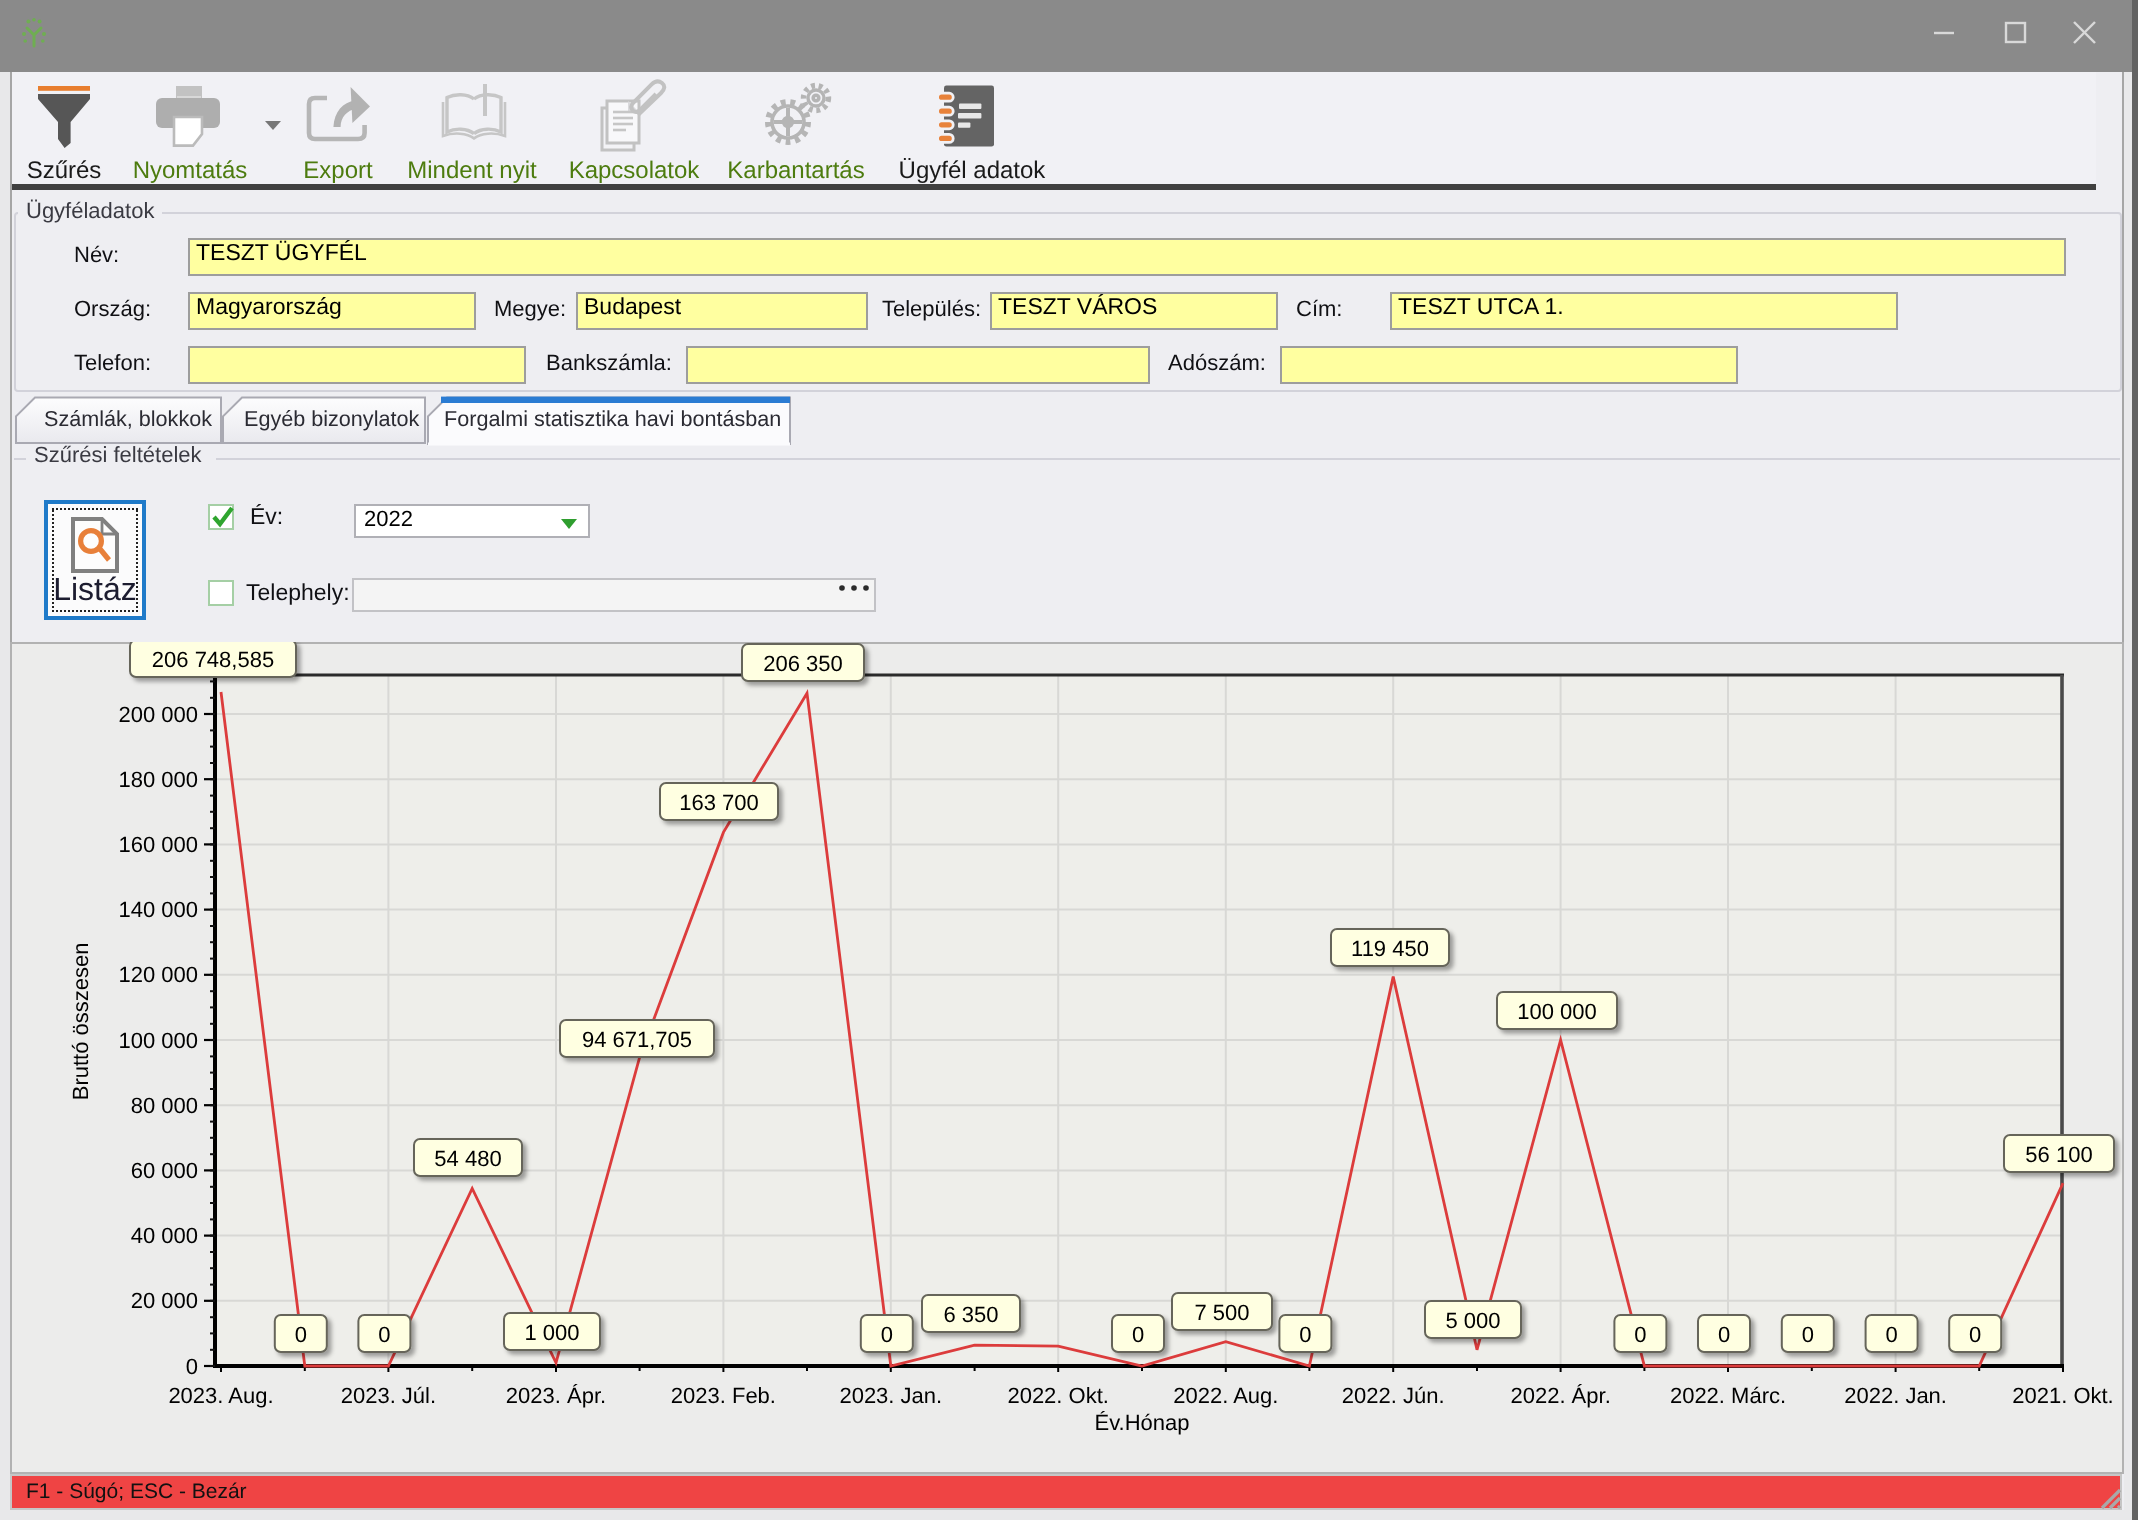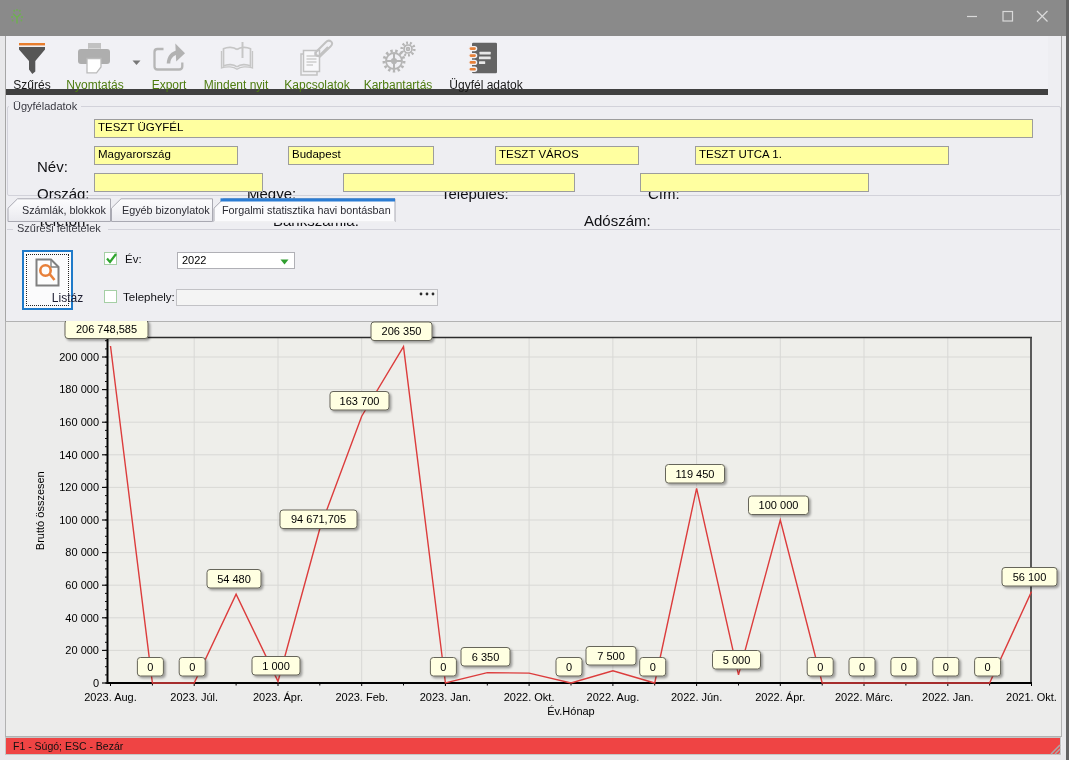--- a/index.html
+++ b/index.html
@@ -3,44 +3,44 @@
 <meta charset="utf-8">
 <style>
 * { margin:0; padding:0; box-sizing:border-box; }
 html,body { width:1069px; height:760px; overflow:hidden; }
 body { font-family:"Liberation Sans", sans-serif; position:relative; background:#eeeef2; }
 .abs { position:absolute; }
 
 #titlebar { left:0; top:0; width:1069px; height:36px; background:#8a8a8a; }
 #title-text { left:28px; top:0; height:34px; line-height:34px; color:#ffffff; font-size:12.5px; }
 
-#toolbar { left:0; top:36px; width:1048px; height:59px; background:#f1f1f5; border-bottom:6px solid #404040; }
+#toolbar { left:0; top:36px; width:1048px; height:59px; background:#f1f1f5; border-bottom:3px solid #404040; }
 .tblabel { position:absolute; text-align:center; font-size:12px; white-space:nowrap; }
 .tbl-on { color:#1a1a1a; }
 .tbl-off { color:#4d7c0f; }
 
 #main { left:0; top:95px; width:1066px; height:642px; background:#eeeef2; }
 .grouplabel { position:absolute; font-size:11px; color:#3a3a42; background:#eeeef2; padding:0 4px; }
 .gline { position:absolute; height:1px; background:#d2d2da; }
-.fldlabel { position:absolute; font-size:15px; color:#101014; white-space:nowrap;margin-top:36px; }
+.fldlabel { position:absolute; font-size:11px; color:#101014; white-space:nowrap; }
 .yfield { position:absolute; height:19px; background:#ffffa0; border:1px solid #9d9d9d; font-size:11.5px; color:#000; padding:1px 0 0 3px; white-space:nowrap; overflow:hidden; }
 
 #statusbar { left:5px; top:737px; width:1056px; height:18px; background:#ef4444; border:1px solid #c6c6c6; }
 #statusbar span { position:absolute; left:7px; top:1.5px; font-size:10.5px; color:#111; }
 #rightborder { left:1066px; top:0; width:3px; height:760px; background:#636363; border-left:0; }
 #bottomstrip { left:0; top:755px; width:1066px; height:5px; background:#e8e8ea; }
 #leftstrip { left:0; top:36px; width:5px; height:719px; background:#e8e8ea; }
 #rightstrip { left:1062px; top:36px; width:4px; height:724px; background:#e9e9eb; }
 .vline { position:absolute; width:1px; background:#a6a6a6; }
 
 .tabtext { position:absolute; font-size:10.8px; color:#2b2b33; white-space:nowrap; }
 
 #listaz { left:22px; top:250px; width:51px; height:60px; border:2px solid #1f7ac9; background:#fbfbfc; }
 #listaz .focus { position:absolute; left:2px; top:2px; width:43px; height:52px; border:1px dotted #222; }
-#listaz .cap { position:absolute; left:0; bottom:3px; width:100%; text-align:center; font-size:12px; color:#1c1c30;margin-left:20px; }
+#listaz .cap { position:absolute; left:0; bottom:3px; width:100%; text-align:center; font-size:16px; color:#1c1c30; }
 .cbx { position:absolute; width:13px; height:13px; background:#ffffff; border:1px solid #a5cfa5; }
 #combo { position:absolute; left:177px; top:252px; width:118px; height:17px; background:#fff; border:1px solid #b0b0b6; font-size:11px; padding:1px 0 0 4px; color:#000; }
 #telfield { position:absolute; left:176px; top:289px; width:262px; height:17px; background:#f4f4f4; border:1px solid #c2c2c6; }
 .ctrl-label { position:absolute; font-size:11.5px; color:#101014; }
 
 #chart { left:5px; top:321px; width:1057px; height:416px; background:#ececeb; border:1px solid #b2b2b2; }
 </style>
 </head>
 <body>
 <div id="titlebar" class="abs">

